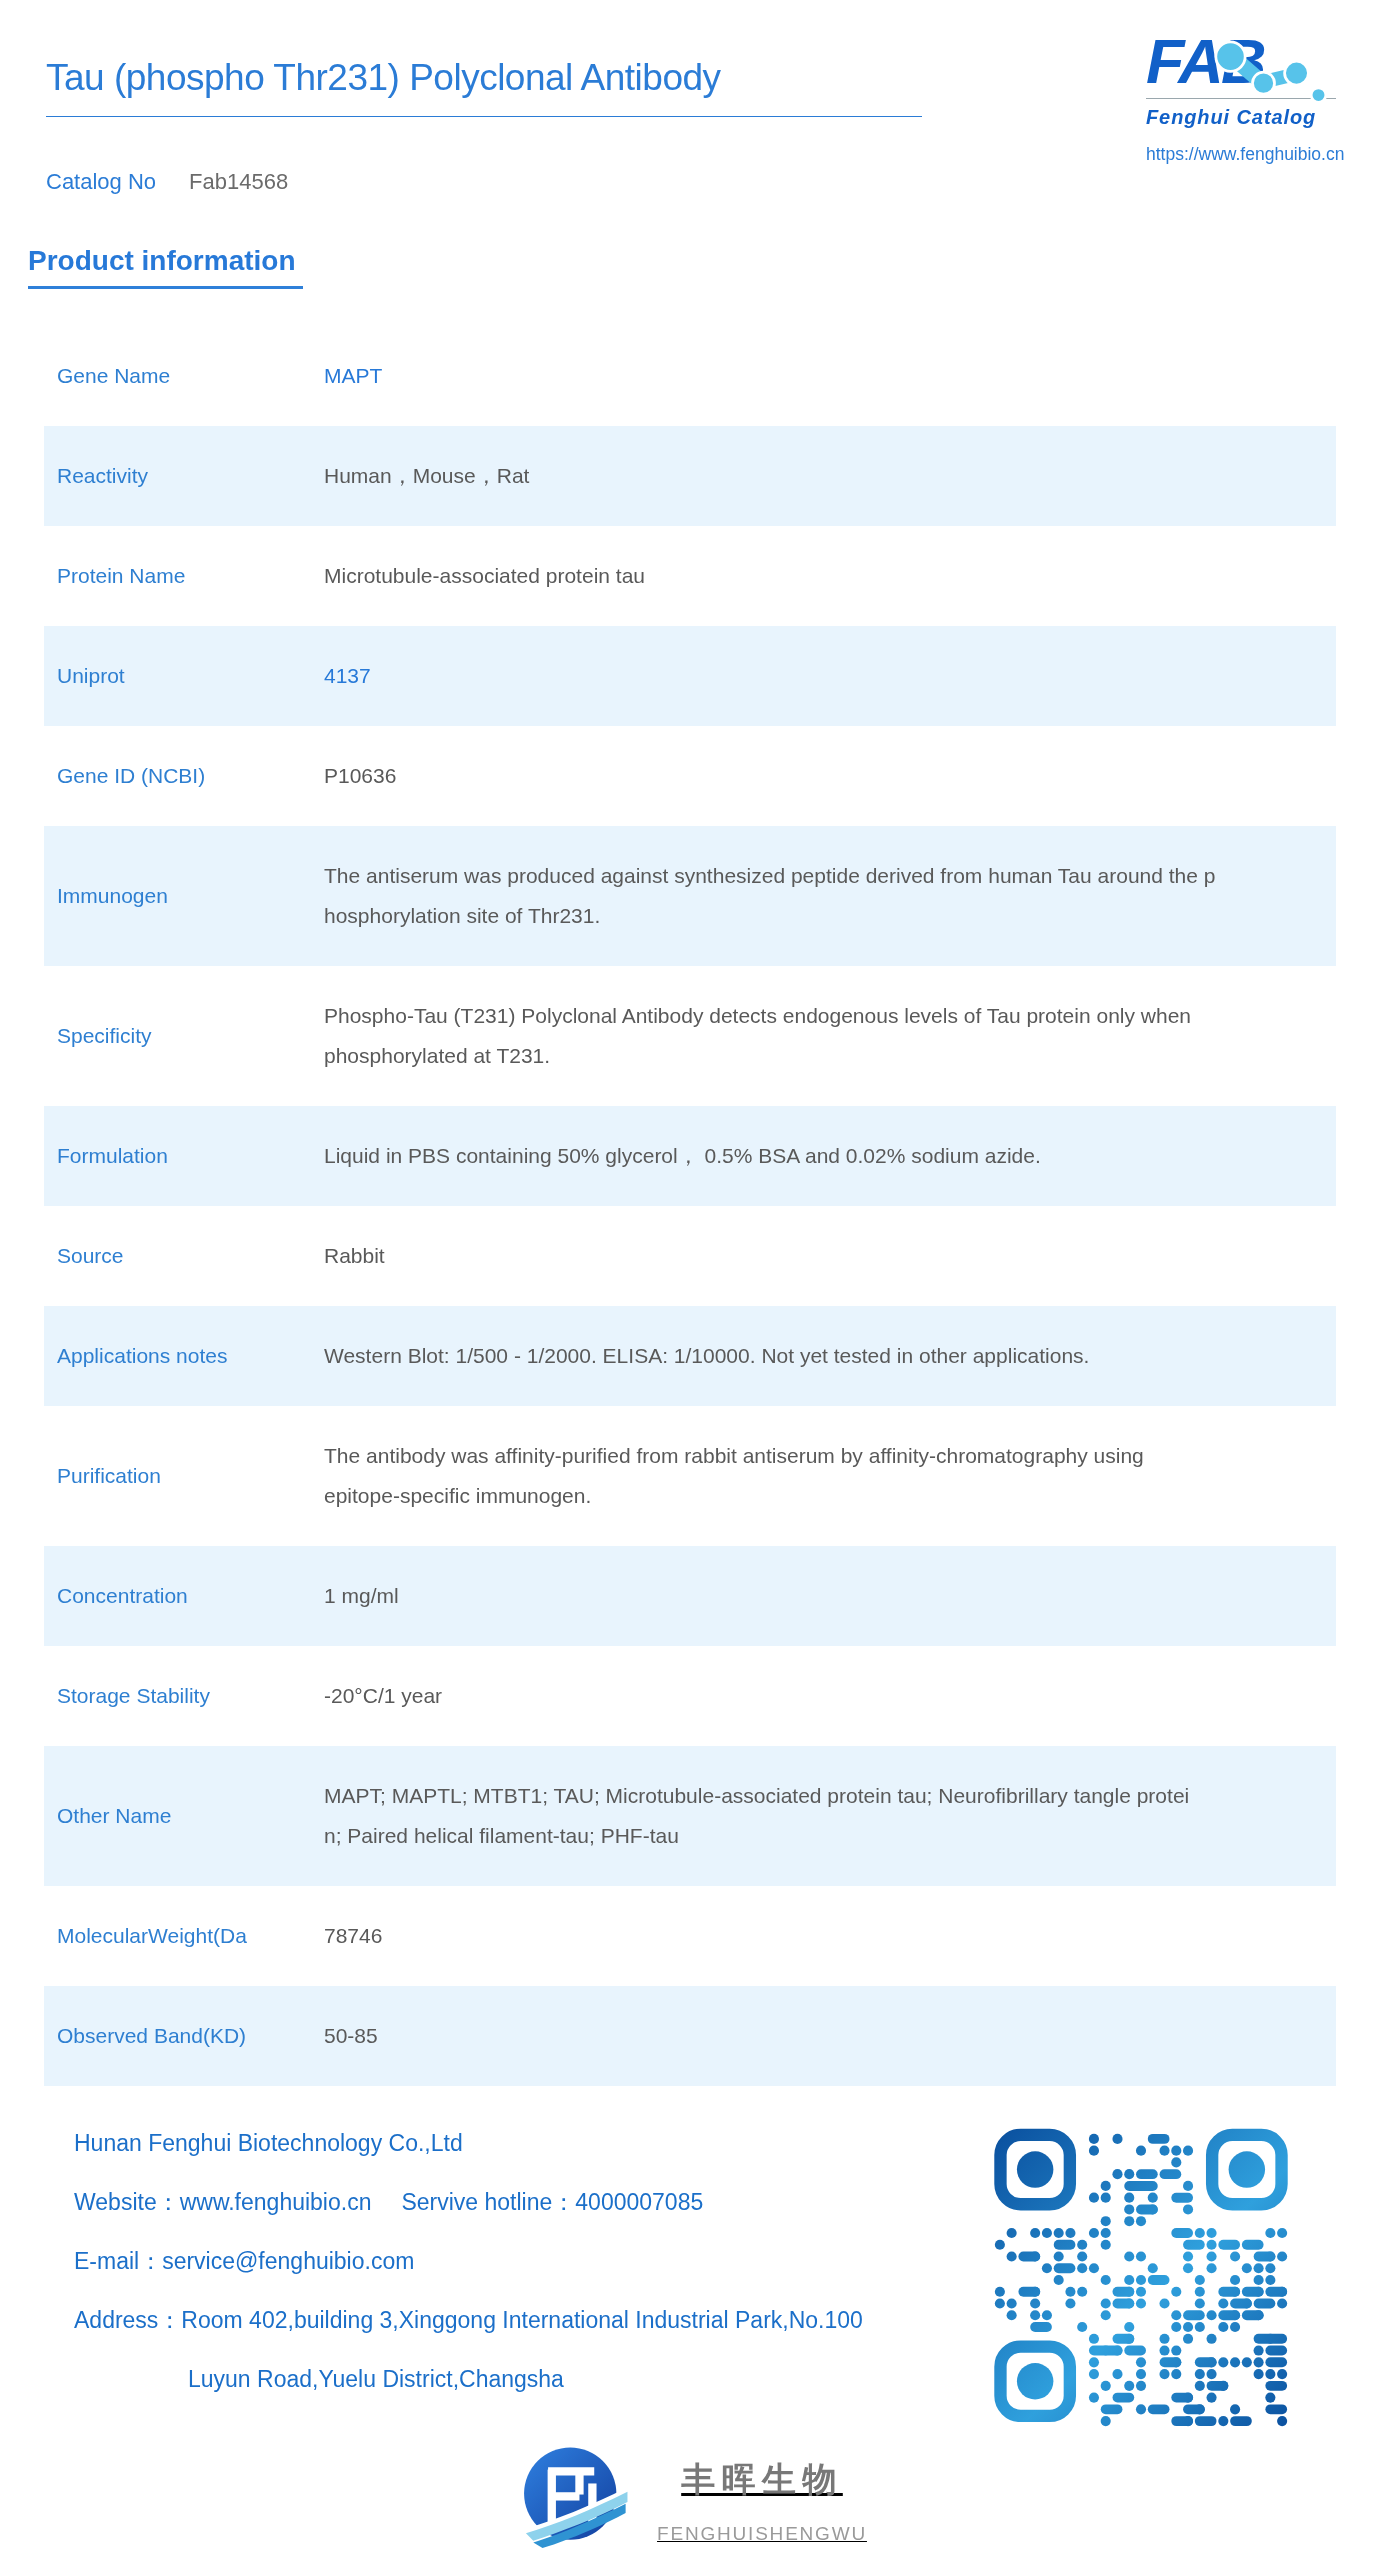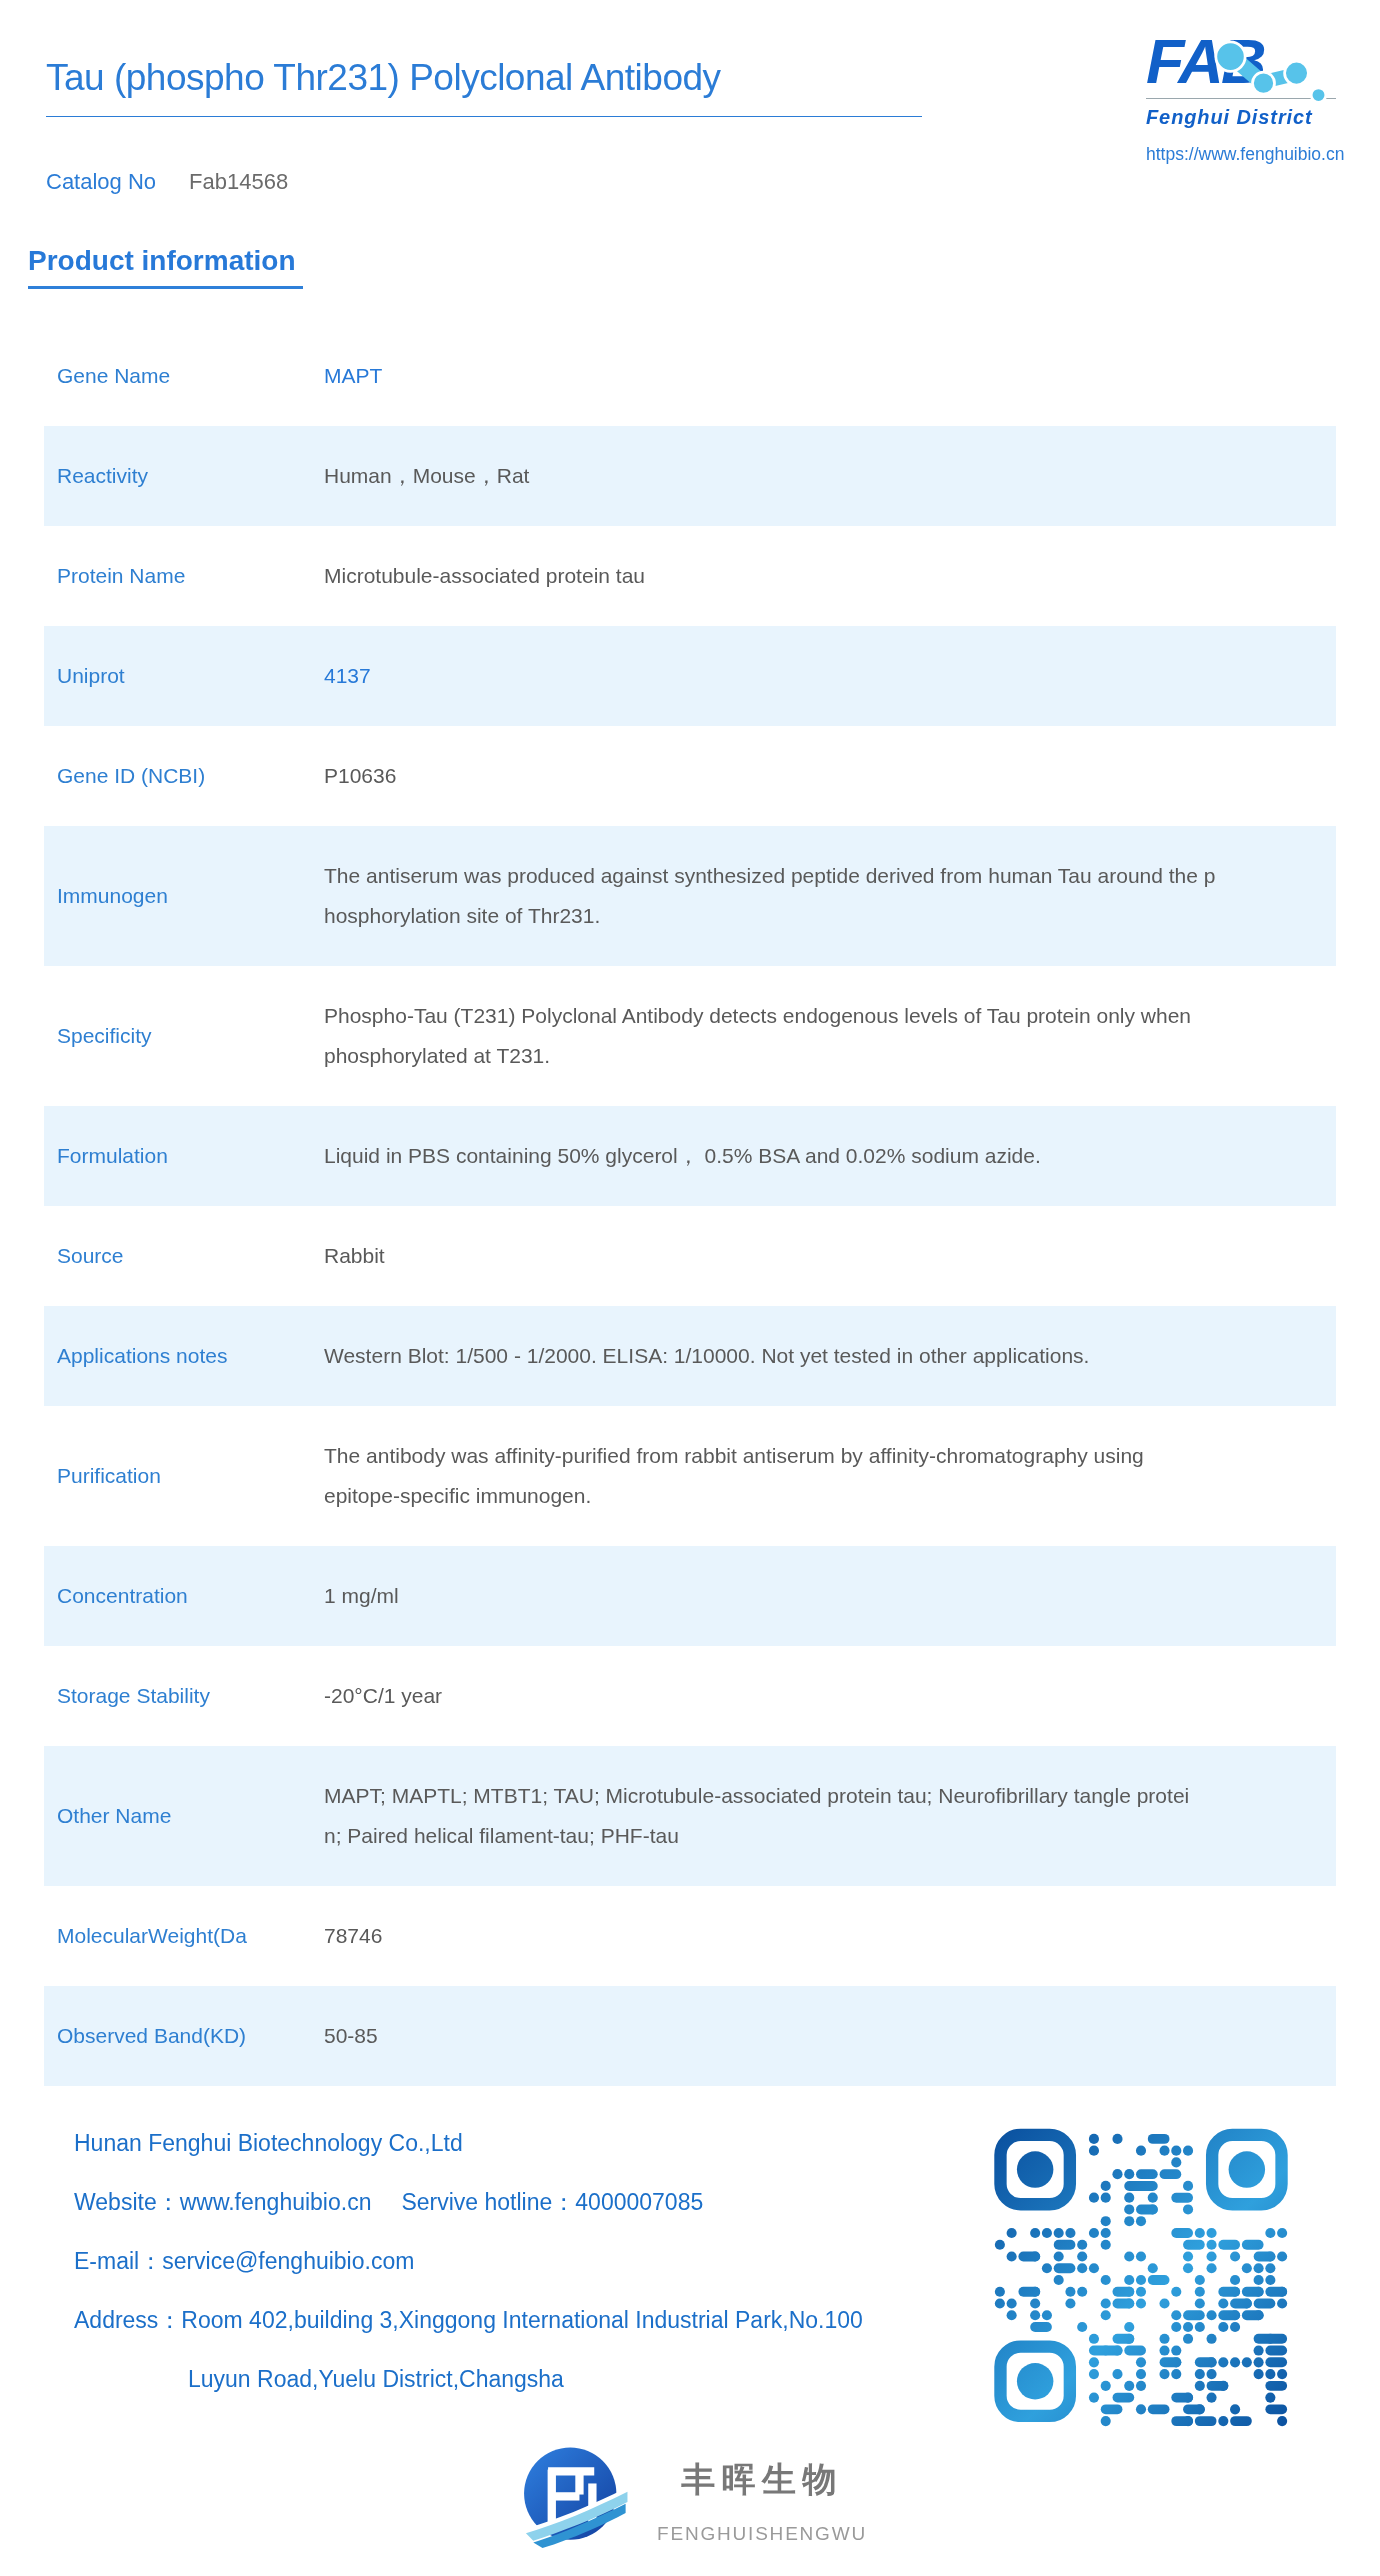--- a/index.html
+++ b/index.html
@@ -43,21 +43,21 @@
 
   
   .footer{ display:flex; justify-content:space-between; align-items:flex-start; margin:42px 92px 0 74px; }
   .contact{ color:#1b6fc9; font-size:23px; }
   .contact .cline{ margin-bottom:28px; line-height:1.35; }
   .hotline{ margin-left:30px; }
   .addr2{ margin-left:114px; }
   .qr-box{ flex:none; width:294px; height:304px; }
 
   
-  .bottom-logo{ display:flex; justify-content:center; align-items:center; gap:24px; margin-top:9.2px; }
+  .bottom-logo{ display:flex; justify-content:center; align-items:center; gap:24px; margin-top:9.2px;text-decoration:underline; }
   .bl-text{ text-align:center; }
   .bl-cn{ font-size:34px; color:#787878; letter-spacing:6.4px; font-weight:bold; }
   .bl-en{ margin-top:20px; font-size:19px; color:#9a9a9a; letter-spacing:1.8px; }
 </style>
 </head>
 <body>
 
 <div class="page">
 
   <div class="logo-block">
@@ -68,21 +68,21 @@
           <path d="M34 22 L64 48" stroke="#57c3ea" stroke-width="17" stroke-linecap="round"></path>
           <path d="M64 48 L98 40" stroke="#57c3ea" stroke-width="15" stroke-linecap="round"></path>
           <circle cx="30" cy="20" r="16" fill="#57c3ea"></circle>
           <circle cx="66" cy="49" r="12" fill="#57c3ea"></circle>
           <circle cx="102" cy="38" r="13" fill="#57c3ea"></circle>
           <circle cx="126" cy="62" r="8" fill="#57c3ea"></circle>
         </g>
       </svg>
     </div>
     <div class="logo-rule"></div>
-    <div class="logo-sub">Fenghui District</div>
+    <div class="logo-sub">Fenghui Catalog</div>
     <div class="logo-url">https://www.fenghuibio.cn</div>
   </div>
 
   <h1 class="doc-title">Tau (phospho Thr231) Polyclonal Antibody</h1>
   <div class="title-rule"></div>
 
   <div class="catalog-line">
     <span class="catalog-label">Catalog No</span><span class="catalog-value">Fab14568</span>
   </div>
 

